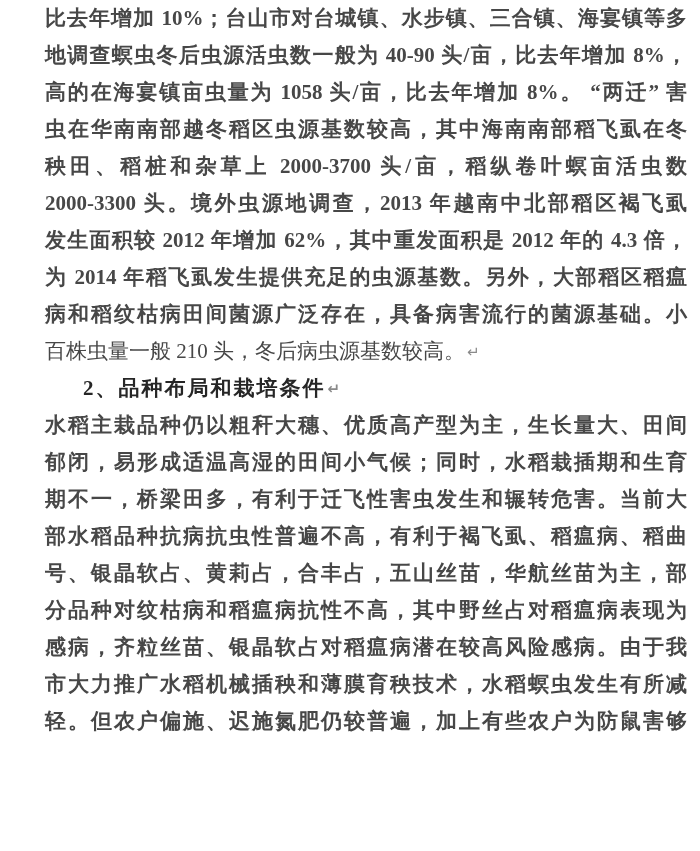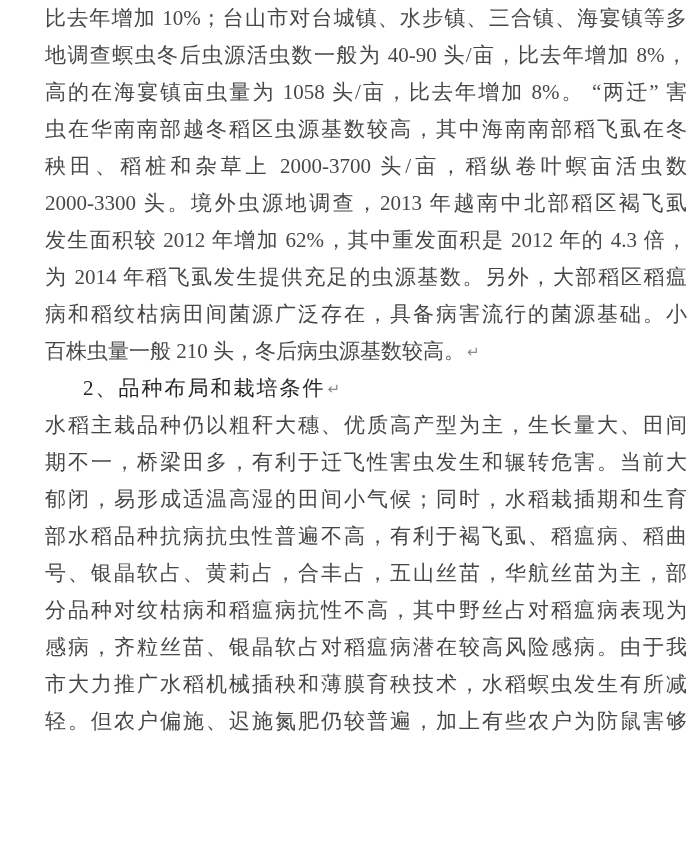--- a/index.html
+++ b/index.html
@@ -29,26 +29,27 @@
     height: 37px;
     line-height: 37px;
     white-space: nowrap;
     overflow: visible;
   }
   .line.just {
     white-space: normal;
     text-align: justify;
     text-align-last: justify;
     text-justify: inter-character;
+    font-weight: bold;
   }
   .line.indent {
     text-indent: 38px;
   }
   .line.heading {
-    font-weight: normal;
+    font-weight: bold;
     color: #262626;
     letter-spacing: 2px;
   }
   .mark {
     color: #8a8a8a;
     font-family: "DejaVu Sans", sans-serif;
     font-size: 15px;
     margin-left: 2px;
     vertical-align: 1px;
   }
@@ -63,22 +64,22 @@
       <div class="line just"><span>高的在海宴镇亩虫量为 1058 头/亩，比去年增加 8%。 “两迁” 害</span></div>
       <div class="line just"><span>虫在华南南部越冬稻区虫源基数较高，其中海南南部稻飞虱在冬</span></div>
       <div class="line just"><span>秧田、稻桩和杂草上 2000-3700 头/亩，稻纵卷叶螟亩活虫数</span></div>
       <div class="line just"><span>2000-3300 头。境外虫源地调查，2013 年越南中北部稻区褐飞虱</span></div>
       <div class="line just"><span>发生面积较 2012 年增加 62%，其中重发面积是 2012 年的 4.3 倍，</span></div>
       <div class="line just"><span>为 2014 年稻飞虱发生提供充足的虫源基数。另外，大部稻区稻瘟</span></div>
       <div class="line just"><span>病和稻纹枯病田间菌源广泛存在，具备病害流行的菌源基础。小</span></div>
       <div class="line"><span>百株虫量一般 210 头，冬后病虫源基数较高。</span><span class="mark">↵</span></div>
       <div class="line heading indent"><span>2、品种布局和栽培条件</span><span class="mark">↵</span></div>
       <div class="line just"><span>水稻主栽品种仍以粗秆大穗、优质高产型为主，生长量大、田间</span></div>
+      <div class="line just"><span>郁闭，易形成适温高湿的田间小气候；同时，水稻栽插期和生育</span></div>
       <div class="line just"><span>期不一，桥梁田多，有利于迁飞性害虫发生和辗转危害。当前大</span></div>
-      <div class="line just"><span>郁闭，易形成适温高湿的田间小气候；同时，水稻栽插期和生育</span></div>
       <div class="line just"><span>部水稻品种抗病抗虫性普遍不高，有利于褐飞虱、稻瘟病、稻曲</span></div>
       <div class="line just"><span>号、银晶软占、黄莉占，合丰占，五山丝苗，华航丝苗为主，部</span></div>
       <div class="line just"><span>分品种对纹枯病和稻瘟病抗性不高，其中野丝占对稻瘟病表现为</span></div>
       <div class="line just"><span>感病，齐粒丝苗、银晶软占对稻瘟病潜在较高风险感病。由于我</span></div>
       <div class="line just"><span>市大力推广水稻机械插秧和薄膜育秧技术，水稻螟虫发生有所减</span></div>
       <div class="line just"><span>轻。但农户偏施、迟施氮肥仍较普遍，加上有些农户为防鼠害够</span></div>
     </div>
 </div>
 
 </body></html>

